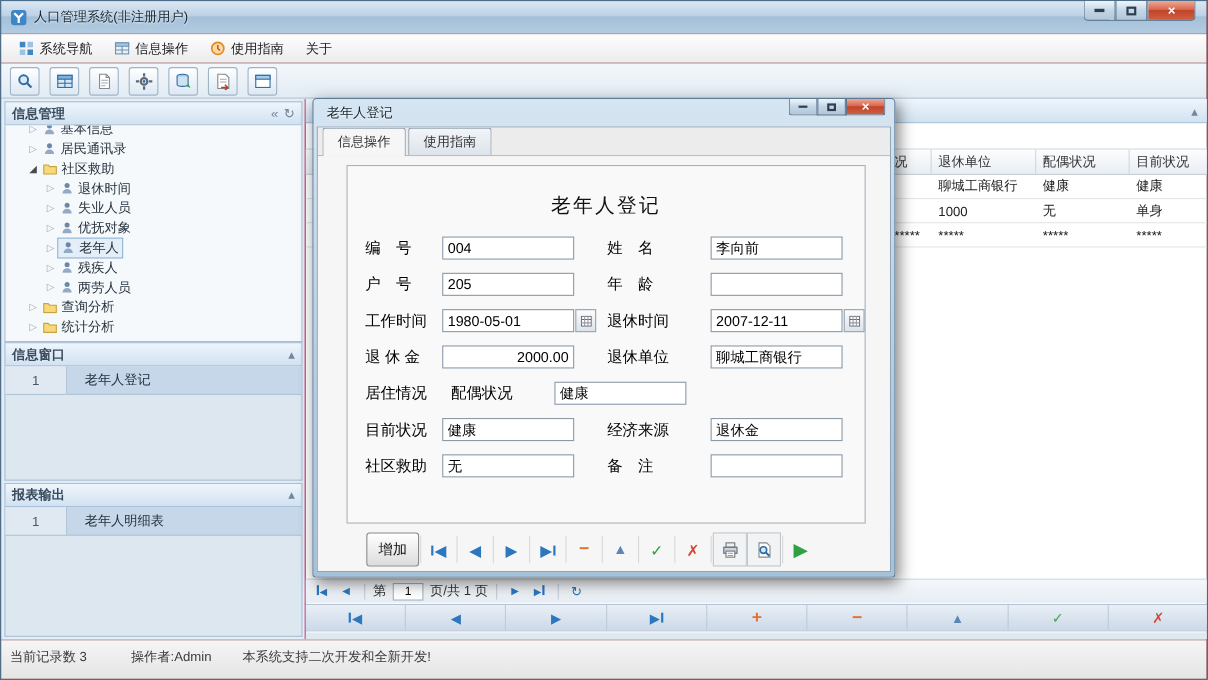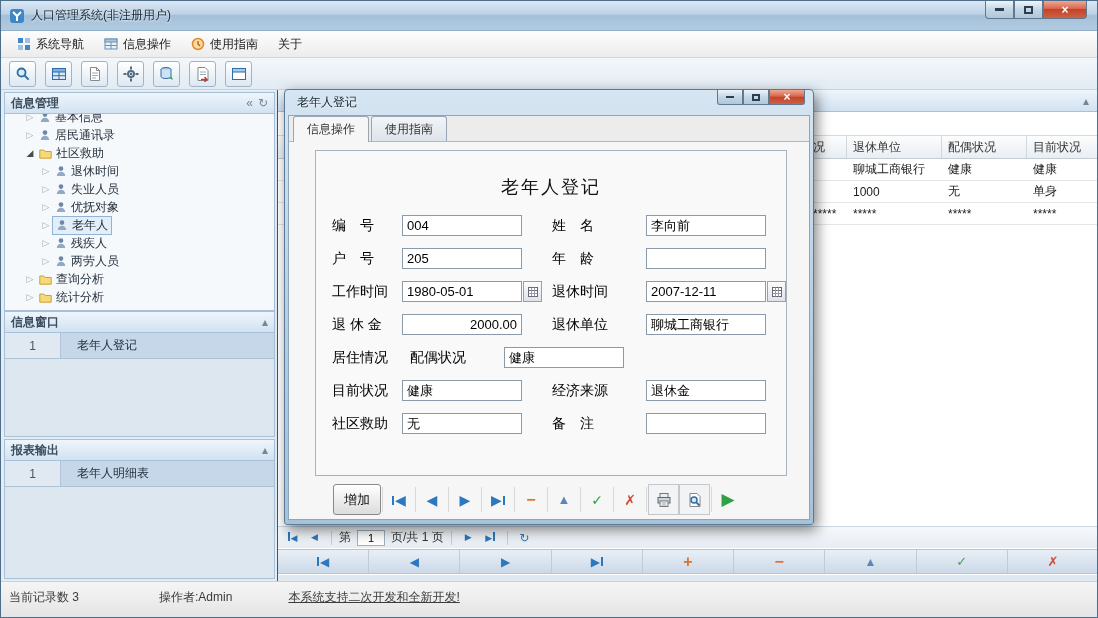--- a/index.html
+++ b/index.html
@@ -76,22 +76,22 @@
   .pg-input { width:28px; height:16px; border:1px solid #9fb0c0; text-align:center; font-size:11px; margin:0 3px; }
   .pg-sep { width:1px; height:14px; background:#c4cedb; margin:0 4px; }
   
   .bignav { position:absolute; left:0; top:459px; width:100%; height:25px; display:flex;
     background:linear-gradient(#e9eff6,#ccd9e8); border-top:1px solid #b4c4d4; border-bottom:1px solid #b4c4d4; }
   .bn-cell { flex:1; border-right:1px solid #bdcbda; display:flex; align-items:center; justify-content:center; cursor:pointer; }
   .main-footer { position:absolute; left:0; top:485px; width:100%; height:6px; background:#e0e8f0; }
   
   .statusbar { position:absolute; left:0; top:580px; width:100%; height:38px;
     background:linear-gradient(#f5f5f5,#e4e4e4); border-top:1px solid #cfcfcf;
-    display:flex; padding:7px 8px 16px; color:#3c3c3c;gap:40px; }
-  .sb2 { margin-left:40px; } .sb3 { margin-left:16px;text-decoration:underline; }
+    display:flex; padding:7px 8px 16px; color:#3c3c3c; }
+  .sb2 { margin-left:40px; } .sb3 { margin-left:28px; }
   
   .g { line-height:1; }
   .c-blue { color:#2b77c0; } .c-steel { color:#5b87b8; } .c-orange { color:#e2702e; }
   .c-green { color:#2fa043; } .c-red { color:#d14836; } .c-dgreen { color:#4f9d5d; }
   .fs12{font-size:12px;} .fs13{font-size:13px;} .fs14{font-size:14px;} .fs16{font-size:16px;font-weight:bold;}
   .bar-l::before { content:""; display:inline-block; width:2px; height:9px; background:currentColor; margin-right:1px; }
   .bar-r::after  { content:""; display:inline-block; width:2px; height:9px; background:currentColor; margin-left:1px; }
   
   .dialog { position:absolute; left:283px; top:88px; width:530px; height:436px; z-index:10;
     background:linear-gradient(180deg,#d6e5f2,#b2cce1 60%,#a6c2d9);

